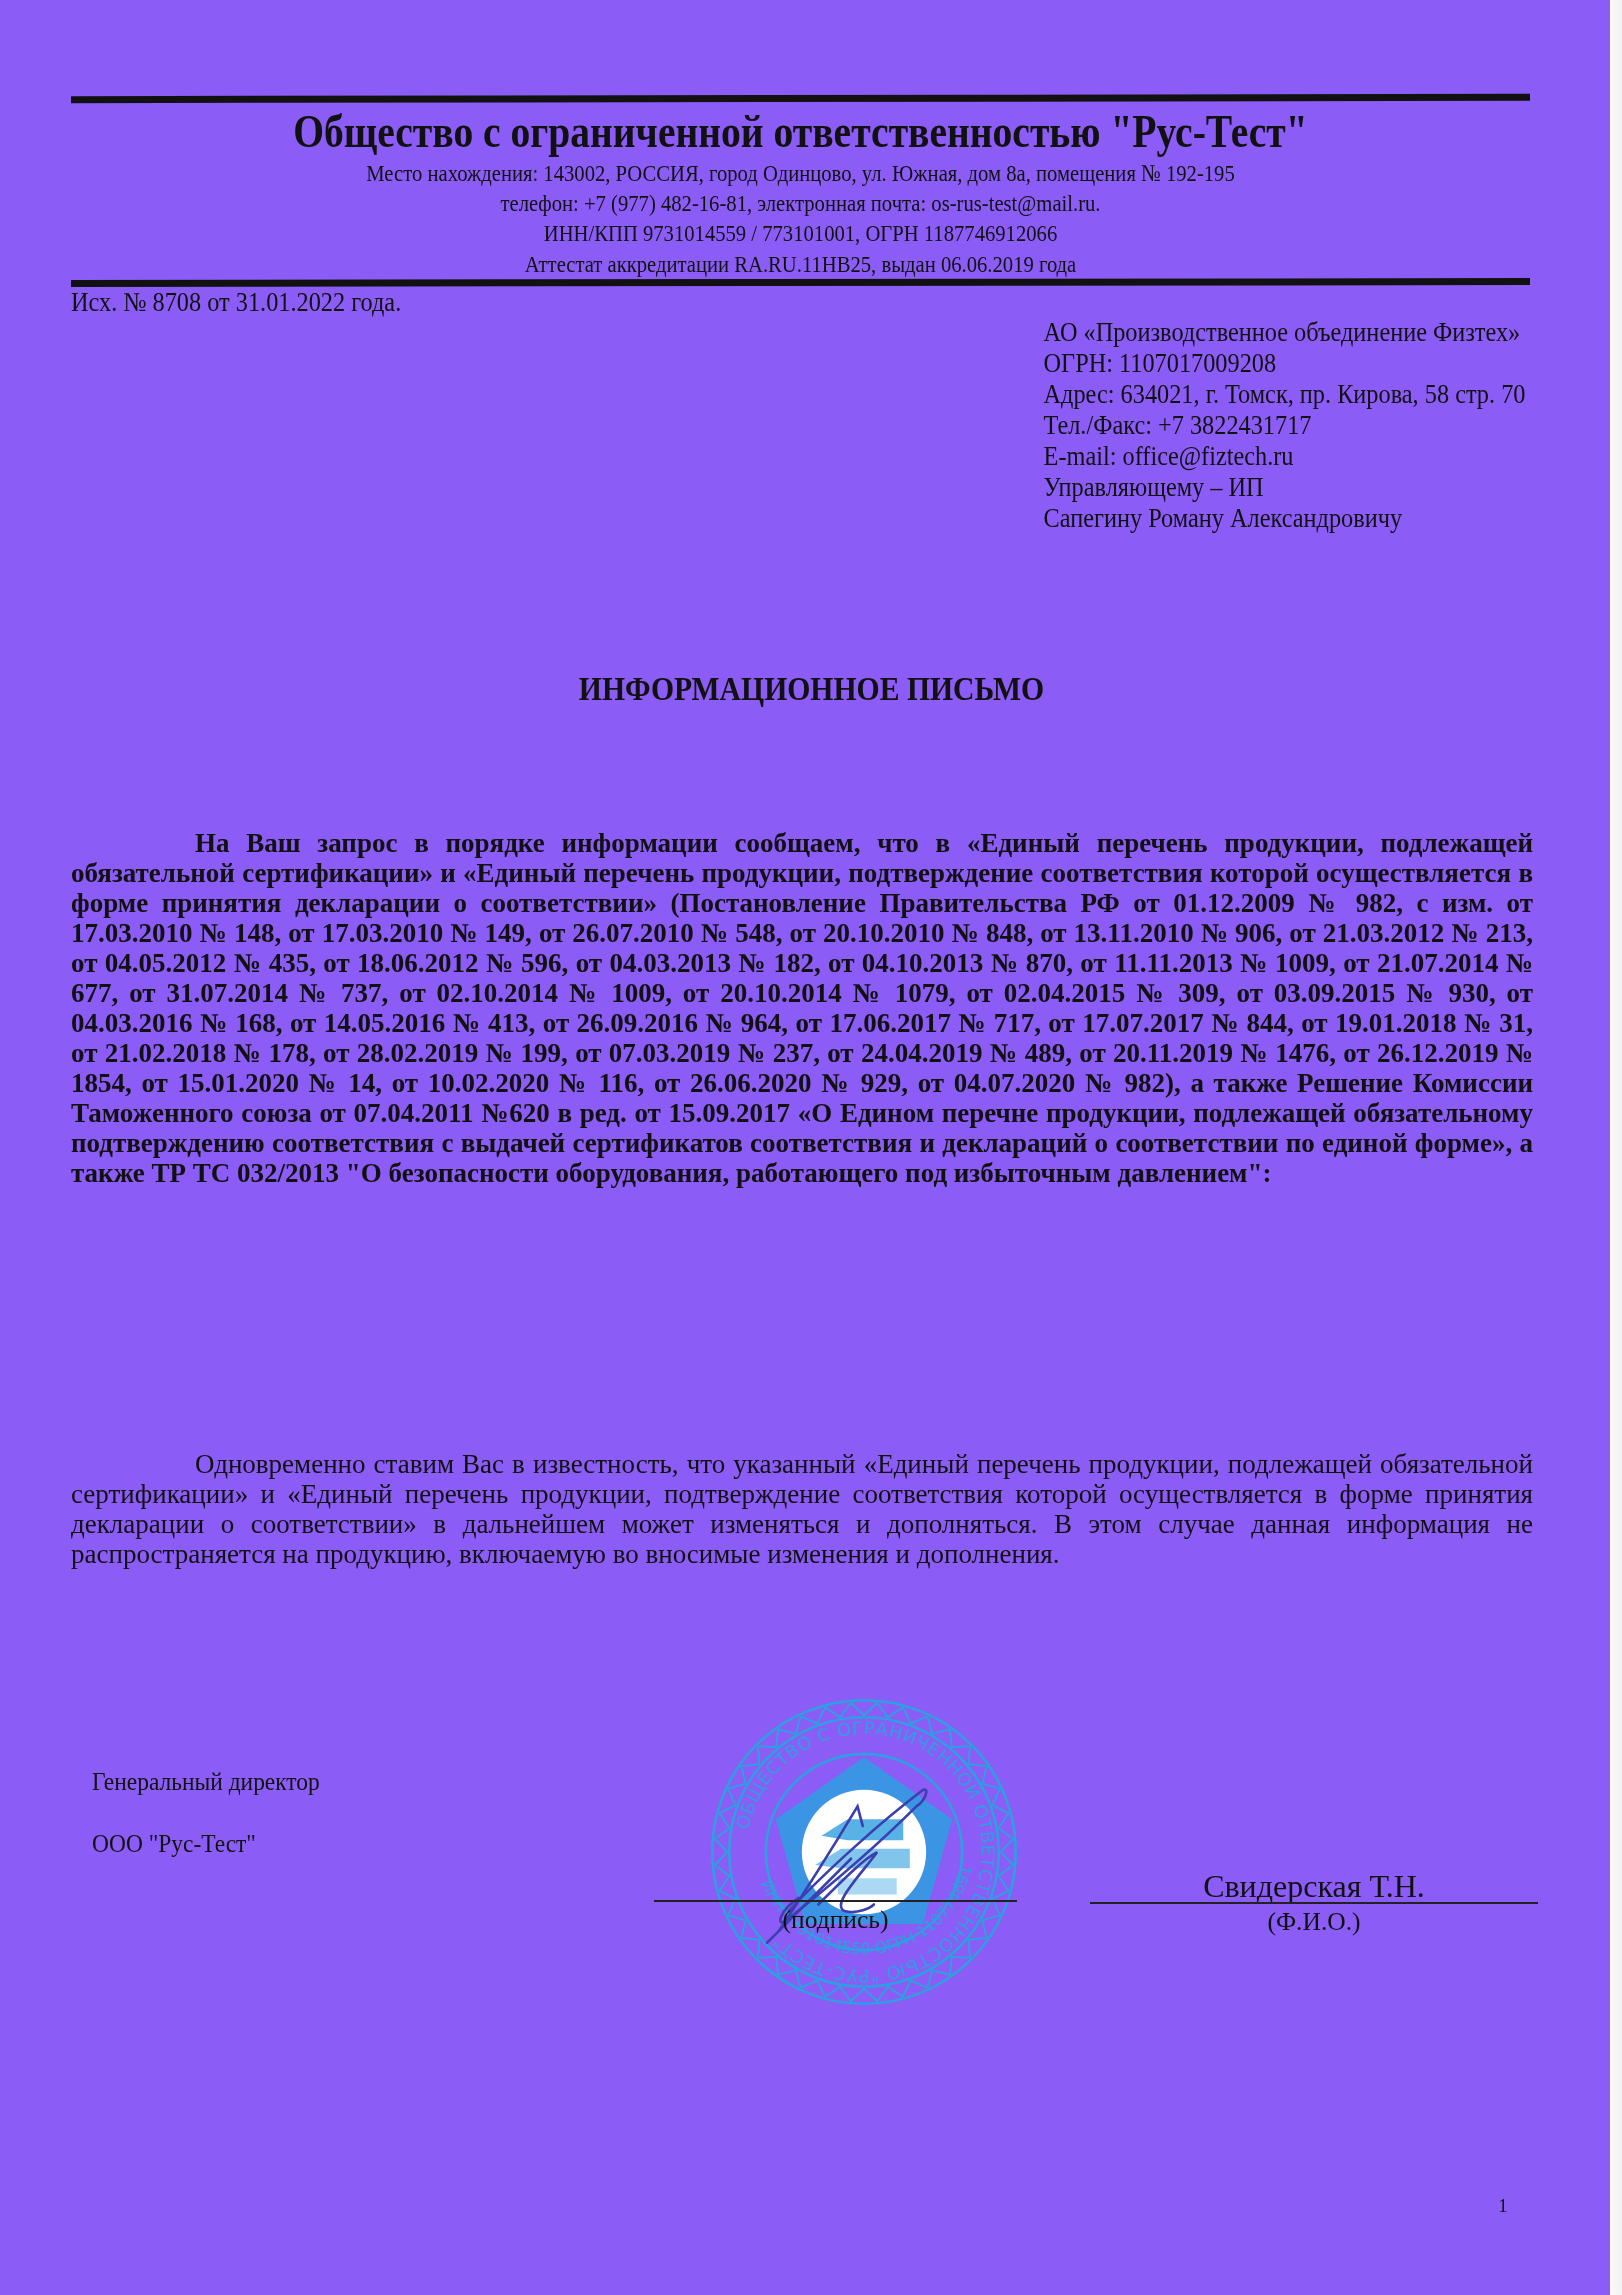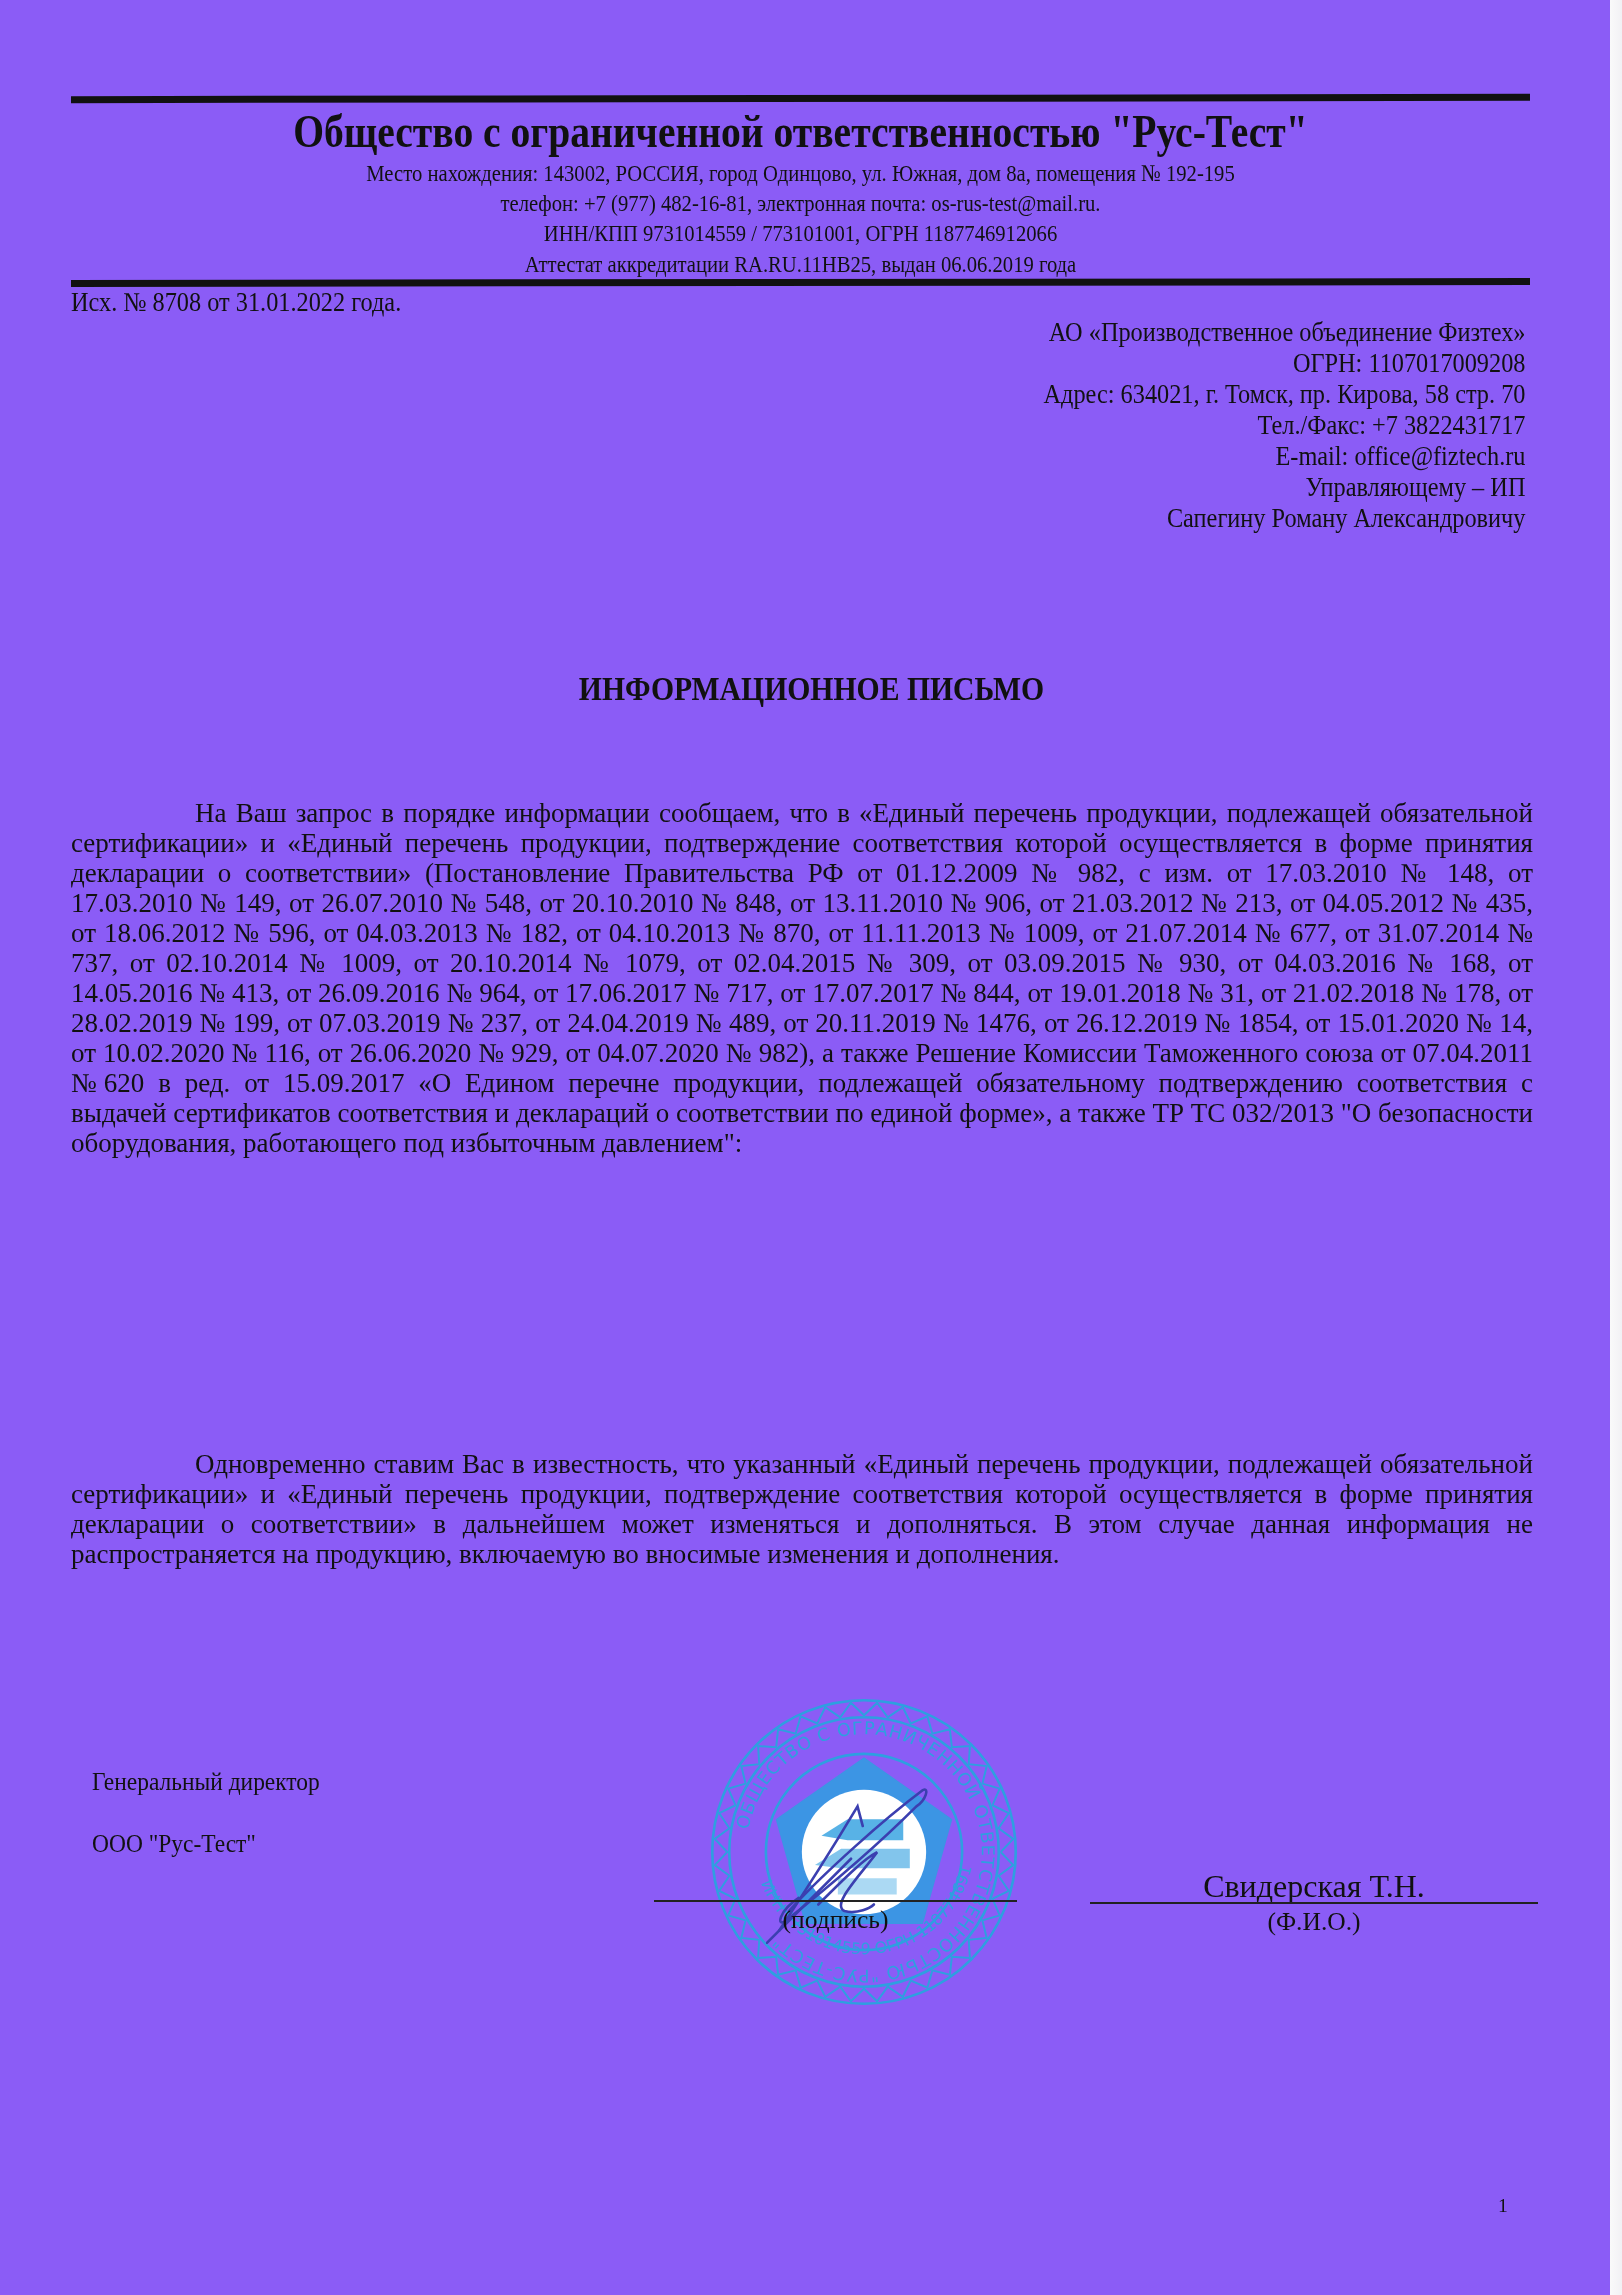--- a/index.html
+++ b/index.html
@@ -10,28 +10,28 @@
   .rule.top { left: 71px; top: 95px; width: 1459px; height: 6.5px; transform: rotate(-0.09deg); }
   .rule.bottom { left: 71px; top: 279px; width: 1459px; height: 6.5px; transform: rotate(-0.07deg); }
 
   .header { position: absolute; left: 71px; width: 1459px; text-align: center; }
   .org-name { top: 105px; font-size: 46px; font-weight: bold; letter-spacing: 0px; transform: scaleX(0.86); transform-origin: center; white-space: nowrap; }
   .hline { font-size: 24px; line-height: 30px; transform: scaleX(0.86); transform-origin: center; white-space: nowrap; }
   .h1 { top: 158px; } .h2 { top: 188px; } .h3 { top: 218px; } .h4 { top: 249px; }
 
   .outgoing { position: absolute; left: 71px; top: 287px; font-size: 27px; transform: scaleX(0.9); transform-origin: left; white-space: nowrap; }
 
-  .recipient { position: absolute; right: 98px; top: 317px; text-align: right; font-size: 27px; line-height: 31px; }
+  .recipient { position: absolute; right: 98px; top: 317px; text-align: left; font-size: 27px; line-height: 31px; }
   .recipient div { transform: scaleX(0.9); transform-origin: right; white-space: nowrap; }
 
   .doc-title { position: absolute; left: 0; width: 1623px; top: 671px; text-align: center; font-size: 33px; font-weight: bold; transform: scaleX(0.9); white-space: nowrap; }
 
   .body { position: absolute; left: 71px; width: 1462px; font-size: 27px; line-height: 30px; text-align: justify; }
   .body p { margin: 0; text-indent: 124px; }
-  .para1 { top: 798px; }
+  .para1 { top: 828px; font-weight: bold; }
   .para-excl { top: 1273px; }
   .para-excl p { margin: 0; }
   .para2 { top: 1449px; }
 
   .sig-left { position: absolute; left: 92px; font-size: 25.5px; transform: scaleX(0.92); transform-origin: left; white-space: nowrap; }
   .sig-role { top: 1767px; }
   .sig-org { top: 1829px; }
 
   .sig-line { position: absolute; height: 2px; background: #222; }
   .sig-line.sign { left: 654px; top: 1900px; width: 363px; }

